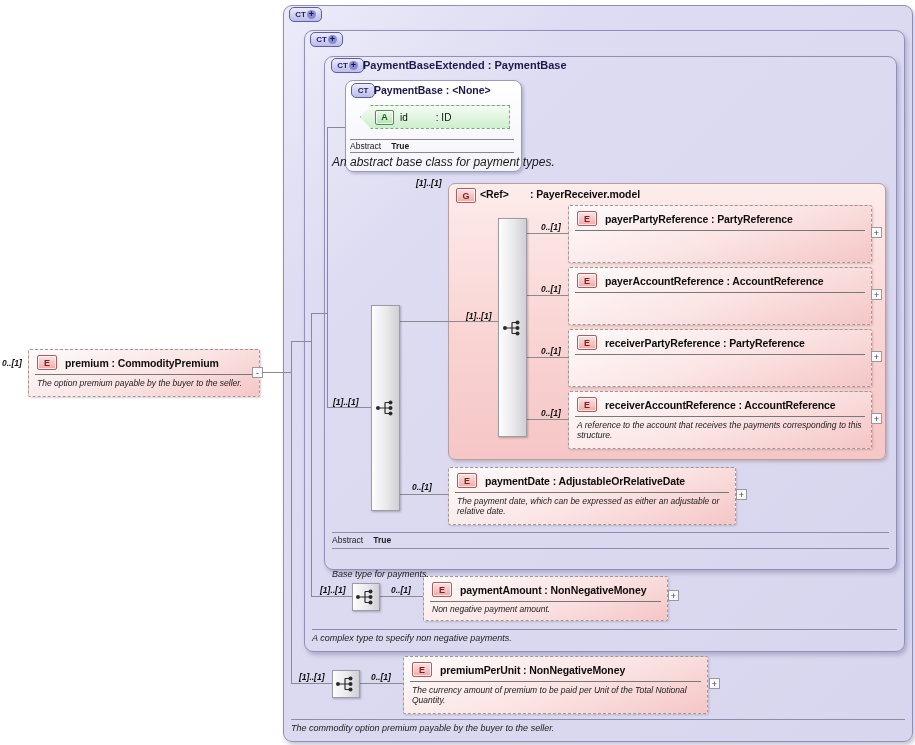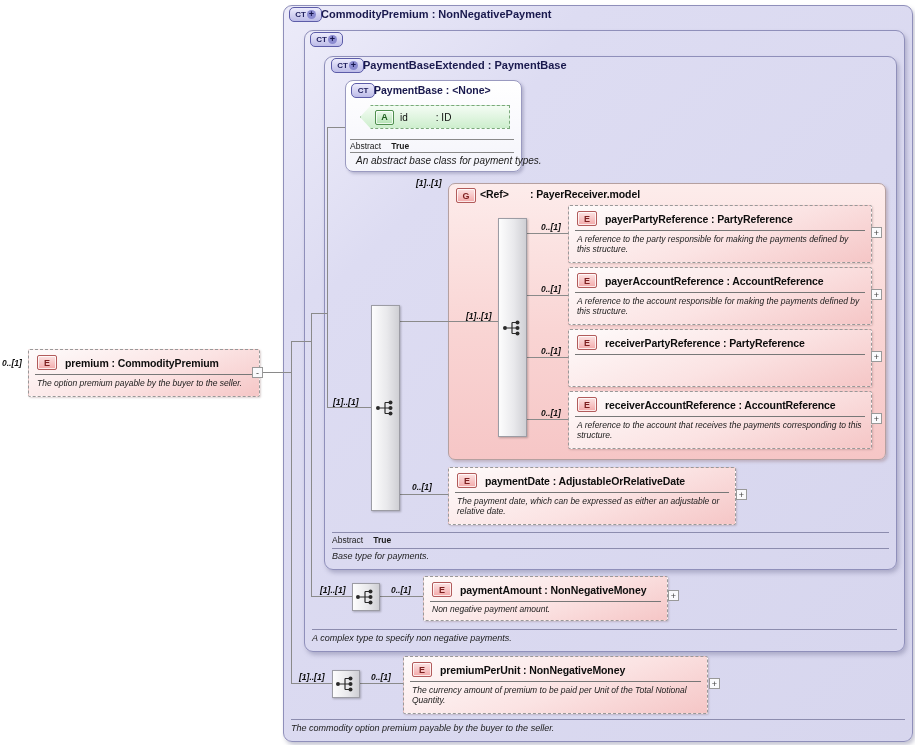--- a/index.html
+++ b/index.html
@@ -93,27 +93,26 @@
     <span class="letter green" style="margin-left:14px;width:17px;">A</span>
     <span class="aname" style="margin-left:6px;">id</span>
     <span class="aname" style="margin-left:28px;">: ID</span>
   </div>
   <div class="sep" style="left:350px;top:139px;width:164px;border-top-color:#8a8a8a;"></div>
   <div class="abstract-row" style="left:350px;top:141px;">
     <span class="al">Abstract</span>
     <span class="av">True</span>
   </div>
   <div class="sep" style="left:350px;top:152px;width:164px;border-top-color:#8a8a8a;"></div>
-  <div class="docline" style="left:356px;top:155px;font-size:10px;">An abstract base class for payment types.</div>
+  <div class="docline" style="left:332px;top:155px;font-size:12px;">An abstract base class for payment types.</div>
 
   <div class="ct-pill" style="left:289px;top:7px;width:27px;">
     <span class="t">CT</span>
     <span class="ct-plus">+</span>
   </div>
-  <div class="ct-title" style="left:321px;top:8px;">CommodityPremium : NonNegativePayment</div>
 
   <div class="ct-pill" style="left:310px;top:32px;width:27px;">
     <span class="t">CT</span>
     <span class="ct-plus">+</span>
   </div>
 
   <div class="ct-pill" style="left:331px;top:58px;width:27px;">
     <span class="t">CT</span>
     <span class="ct-plus">+</span>
   </div>
@@ -169,29 +168,27 @@
     <div class="doc">The option premium payable by the buyer to the seller.</div>
   </div>
   <div class="pm" style="left:252px;top:367px;">-</div>
 
   <div class="elem" style="left:568px;top:205px;width:302px;height:56px;">
     <div class="name-row">
       <span class="letter">E</span>
       <span class="ename">payerPartyReference : PartyReference</span>
     </div>
     <div class="sep2"></div>
-    <div class="doc">A reference to the party responsible for making the payments defined by this structure.</div>
   </div>
   <div class="elem" style="left:568px;top:267px;width:302px;height:56px;">
     <div class="name-row">
       <span class="letter">E</span>
       <span class="ename">payerAccountReference : AccountReference</span>
     </div>
     <div class="sep2"></div>
-    <div class="doc">A reference to the account responsible for making the payments defined by this structure.</div>
   </div>
   <div class="elem" style="left:568px;top:329px;width:302px;height:56px;">
     <div class="name-row">
       <span class="letter">E</span>
       <span class="ename">receiverPartyReference : PartyReference</span>
     </div>
     <div class="sep2"></div>
   </div>
   <div class="elem" style="left:568px;top:391px;width:302px;height:56px;">
     <div class="name-row">
@@ -250,21 +247,21 @@
   <div class="card" style="left:391px;top:585px;">0..[1]</div>
   <div class="card" style="left:299px;top:672px;">[1]..[1]</div>
   <div class="card" style="left:371px;top:672px;">0..[1]</div>
 
   <div class="sep" style="left:332px;top:532px;width:557px;"></div>
   <div class="abstract-row" style="left:332px;top:535px;">
     <span class="al">Abstract</span>
     <span class="av">True</span>
   </div>
   <div class="sep" style="left:332px;top:548px;width:557px;"></div>
-  <div class="docline" style="left:332px;top:551px;">Base type for payments.</div>
+  <div class="docline" style="left:332px;top:569px;">Base type for payments.</div>
 
   <div class="sep" style="left:312px;top:629px;width:585px;"></div>
   <div class="docline" style="left:312px;top:633px;">A complex type to specify non negative payments.</div>
 
   <div class="sep" style="left:291px;top:719px;width:614px;"></div>
   <div class="docline" style="left:291px;top:723px;">The commodity option premium payable by the buyer to the seller.</div>
 
 </div>
 
 </body></html>

